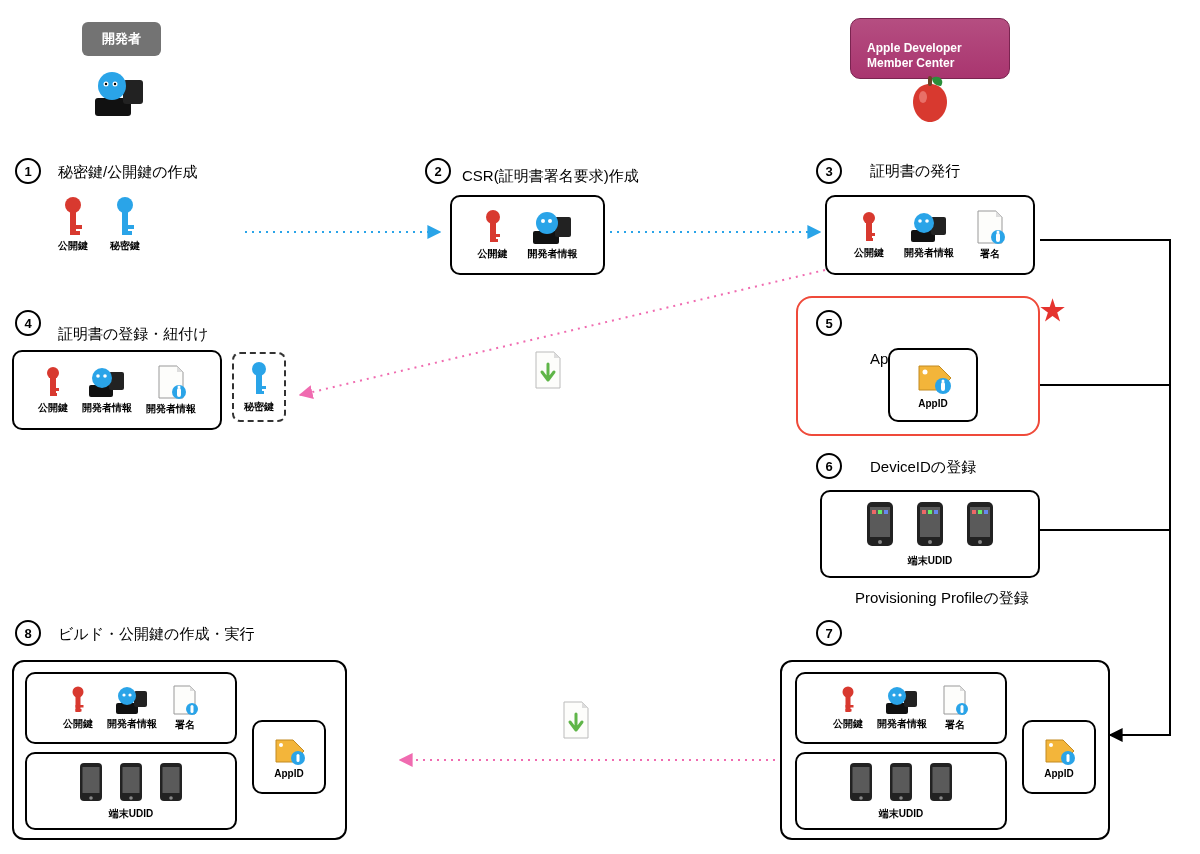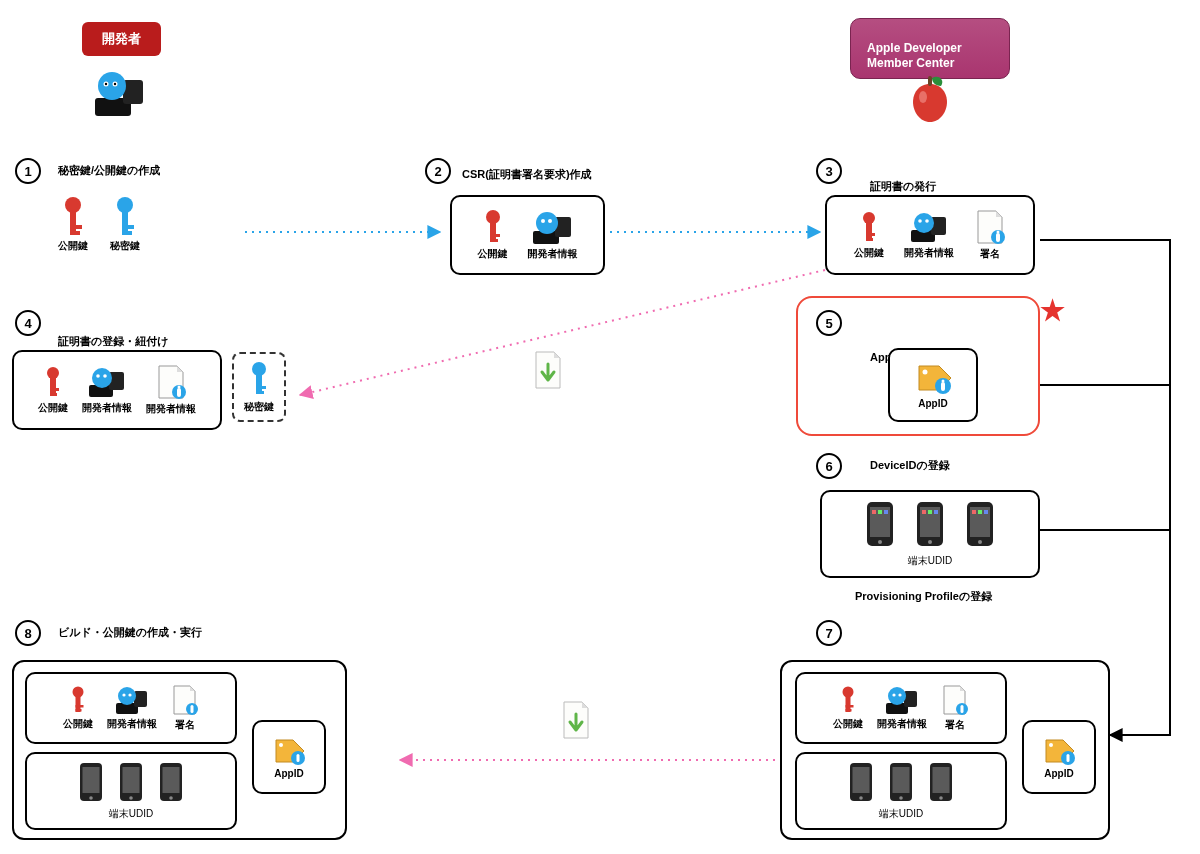--- a/index.html
+++ b/index.html
@@ -7,21 +7,21 @@
     margin: 0;
     width: 1200px;
     height: 854px;
     position: relative;
     font-family: "Hiragino Sans", "Meiryo", sans-serif;
     font-size: 12px;
     background: #fff;
   }
   .abs { position: absolute; }
   .badge-dev {
-    background: #b91c1c;
+    background: #737373;
     color: #fff;
     padding: 8px 20px;
     border-radius: 6px;
     font-weight: bold;
     font-size: 13px;
     text-align: center;
   }
   .badge-apple {
     background: linear-gradient(#b54e81, #a9356f);
     border: 1px solid #7a2450;
@@ -36,22 +36,22 @@
   .step-circle {
     width: 26px; height: 26px;
     border: 2px solid #000;
     border-radius: 50%;
     display: flex; align-items: center; justify-content: center;
     font-weight: bold;
     font-size: 13px;
     background: #fff;
   }
   .step-title {
-    font-weight: bold;
-    font-size: 11px;
+    font-weight: normal;
+    font-size: 15px;
   }
   .rbox {
     border: 2px solid #000;
     border-radius: 10px;
     background: #fff;
     display: flex;
     align-items: center;
     justify-content: center;
     gap: 20px;
     padding: 8px 12px;
@@ -73,21 +73,21 @@
   }
   .itm {
     display: flex;
     flex-direction: column;
     align-items: center;
     gap: 2px;
     font-size: 10px;
     font-weight: bold;
   }
   .itm svg, .itm .ico { display: block; }
-  .sublabel { font-size: 10px; font-weight: normal; margin-top: 4px; text-align:center; width:100%; }
+  .sublabel { font-size: 10px; font-weight: bold; margin-top: 4px; text-align:center; width:100%; }
   svg.arrows { position: absolute; left:0; top:0; pointer-events:none; }
   .star { color: #e5332e; font-size: 28px; font-weight: bold; }
 </style>
 </head>
 <body>
 
 <svg class="arrows" width="1200" height="854">
   <defs>
     <marker id="ah-blue" viewBox="0 0 10 10" refX="9" refY="5" markerWidth="7" markerHeight="7" orient="auto">
       <path d="M0,0 L10,5 L0,10 z" fill="#2aa4e8"></path>
@@ -188,21 +188,21 @@
         <circle cx="12" cy="12" r="2" fill="#fff"></circle>
         <circle cx="19" cy="12" r="2" fill="#fff"></circle>
       </svg>
     <span>開発者情報</span>
   </div>
 </div>
 
 <div class="abs step-circle" style="left:816px; top:158px;">
     <span>3</span>
   </div>
-<div class="abs step-title" style="left:870px; top:179px;">証明書の発行</div>
+<div class="abs step-title" style="left:870px; top:162px;">証明書の発行</div>
 <div class="abs rbox" style="left:825px; top:195px; width:210px; height:80px;">
   <div class="itm">
     <svg width="20" height="34">
         <circle cx="10" cy="8" r="6" fill="#d8392f"></circle>
         <rect x="7" y="12" width="6" height="18" fill="#d8392f"></rect>
         <rect x="7" y="23" width="9" height="3" fill="#d8392f"></rect>
         <rect x="7" y="28" width="7" height="3" fill="#d8392f"></rect>
       </svg>
     <span>公開鍵</span>
   </div>
@@ -224,21 +224,21 @@
         <rect x="22" y="24" width="4" height="9" rx="2" fill="#fff"></rect>
         <circle cx="24" cy="23" r="1.5" fill="#fff"></circle>
       </svg>
     <span>署名</span>
   </div>
 </div>
 
 <div class="abs step-circle" style="left:15px; top:310px;">
     <span>4</span>
   </div>
-<div class="abs step-title" style="left:58px; top:334px;">証明書の登録・紐付け</div>
+<div class="abs step-title" style="left:58px; top:325px;">証明書の登録・紐付け</div>
 <div class="abs rbox small" style="left:12px; top:350px; width:210px; height:80px;">
   <div class="itm">
     <svg width="20" height="34">
         <circle cx="10" cy="8" r="6" fill="#d8392f"></circle>
         <rect x="7" y="12" width="6" height="18" fill="#d8392f"></rect>
         <rect x="7" y="23" width="9" height="3" fill="#d8392f"></rect>
         <rect x="7" y="28" width="7" height="3" fill="#d8392f"></rect>
       </svg>
     <span>公開鍵</span>
   </div>

